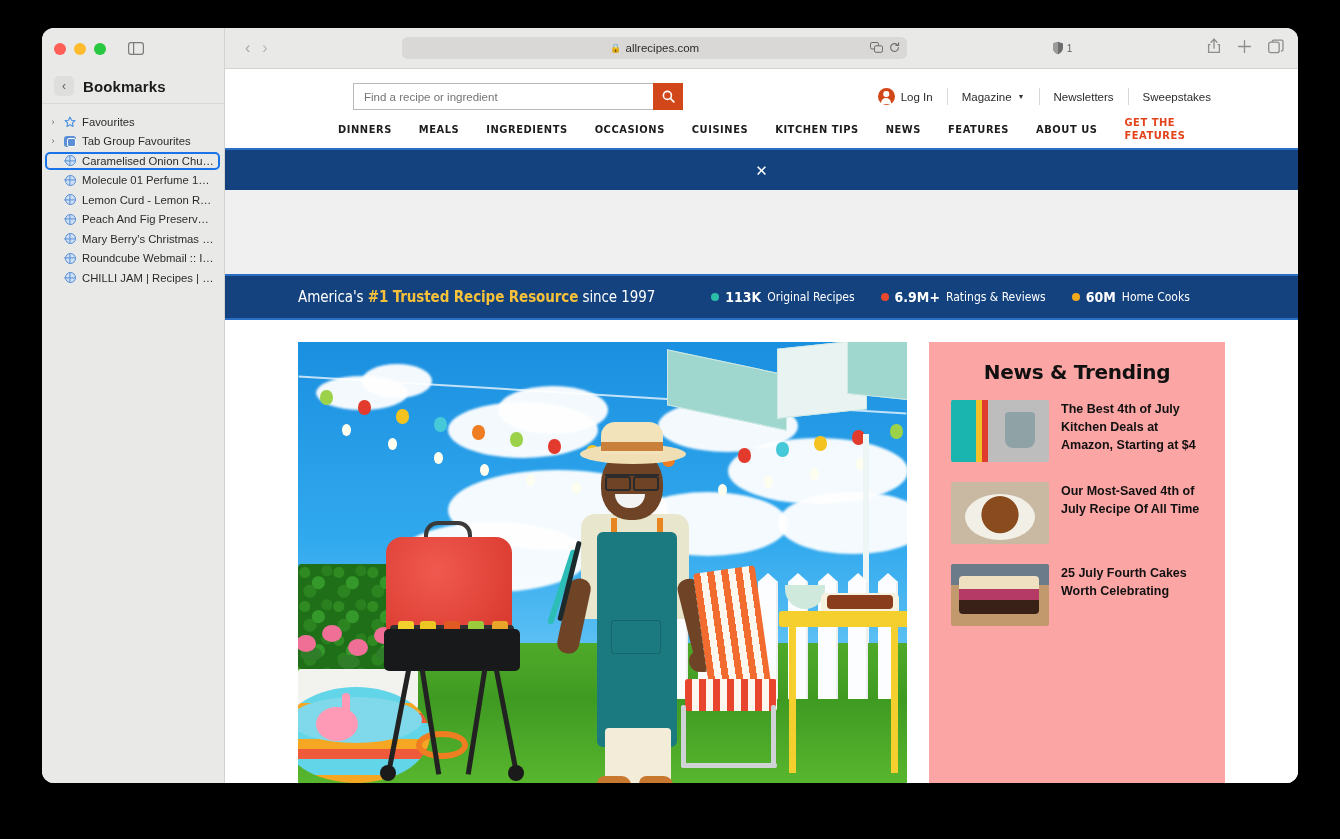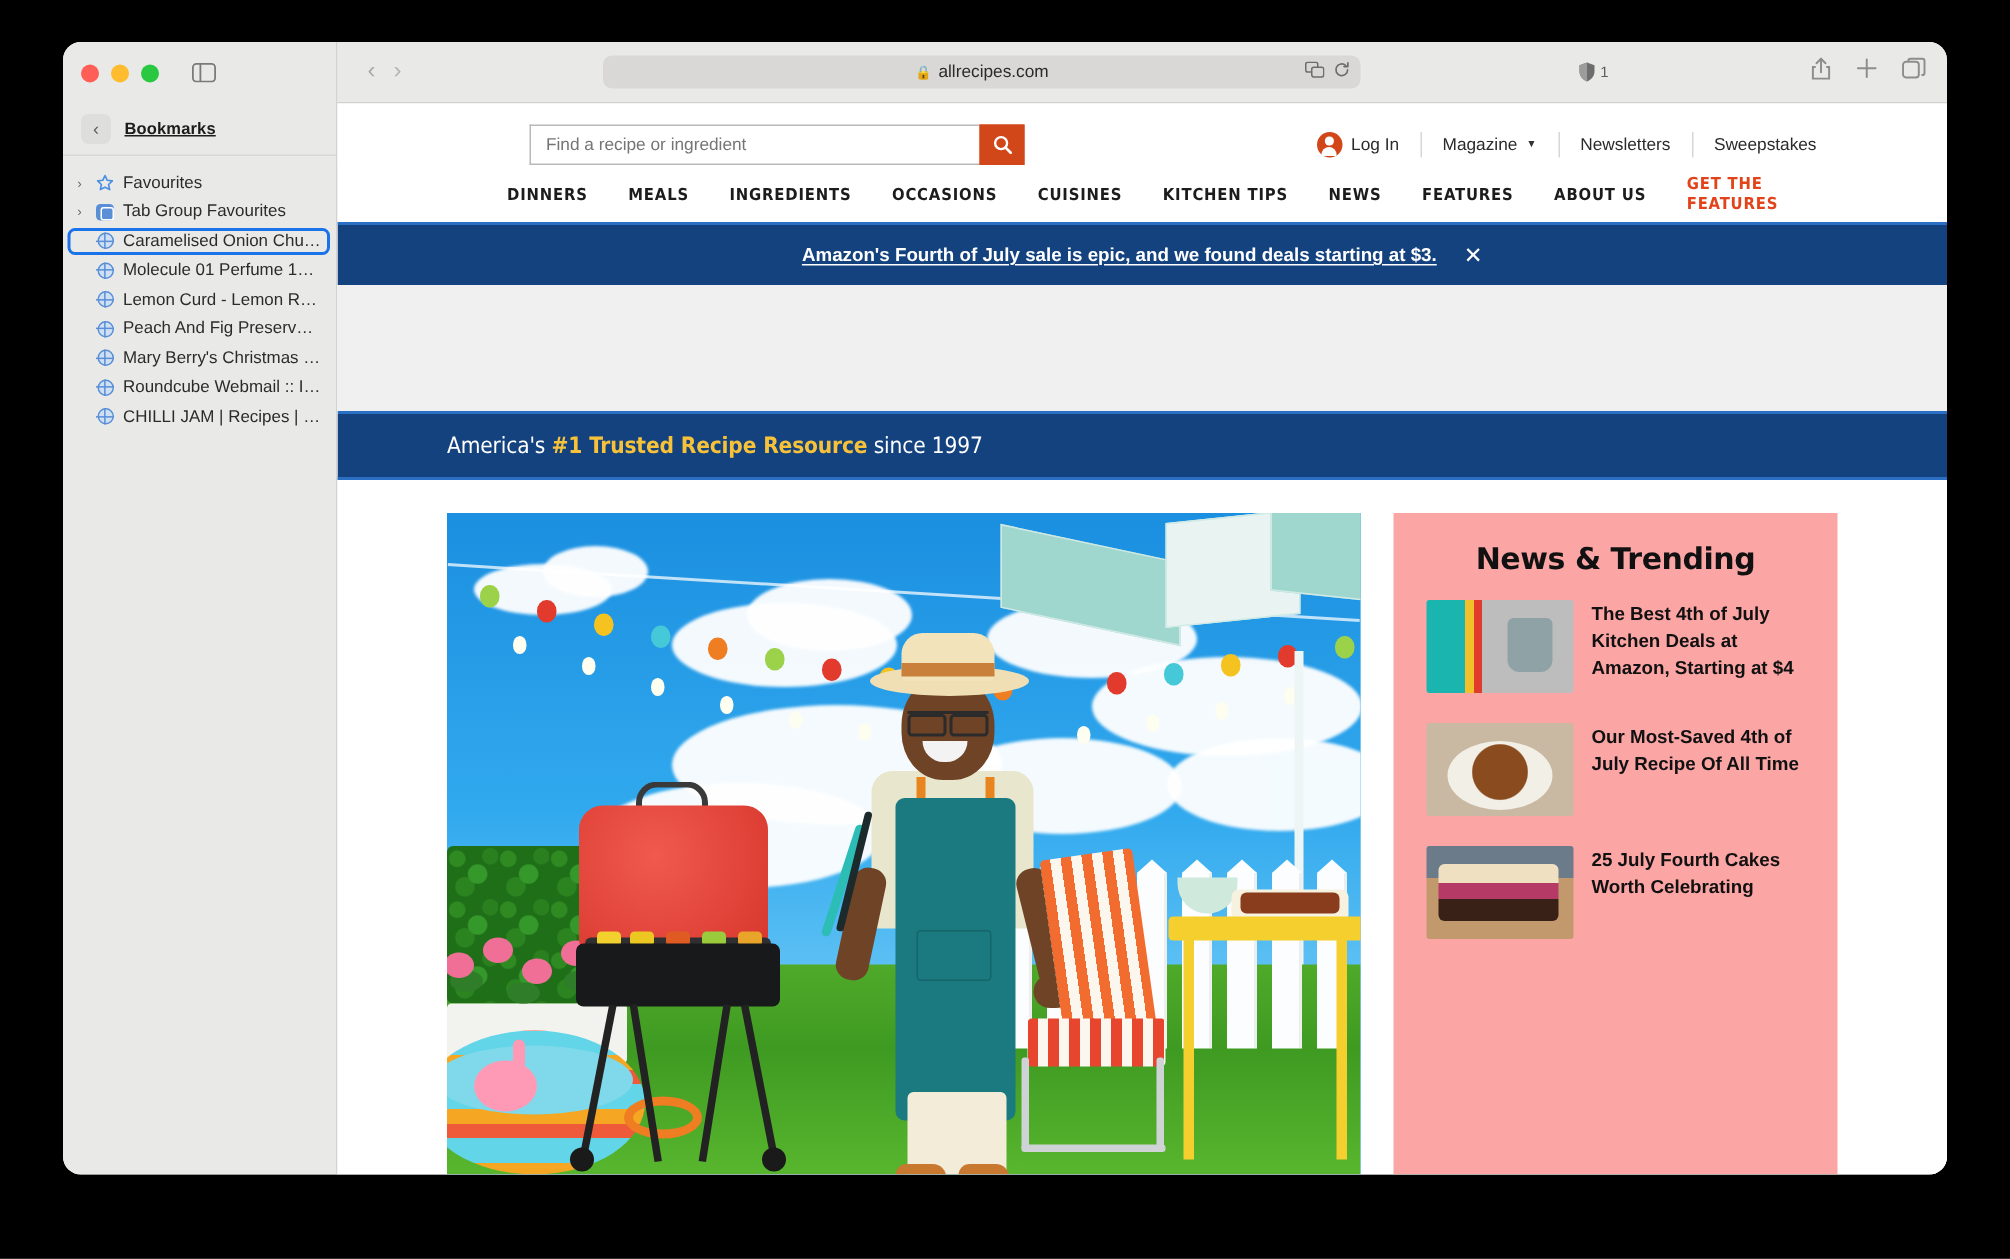--- a/index.html
+++ b/index.html
@@ -39,21 +39,21 @@
 
   .sb-header {
     height: 35px; display: flex; align-items: center; gap: 9px;
     padding: 0 12px; border-bottom: 1px solid #d9d8d6;
   }
   .sb-back {
     width: 20px; height: 20px; border-radius: 5px; background: #dededc;
     display: flex; align-items: center; justify-content: center;
     color: #5b5b5b; font-size: 12px; line-height: 1;
   }
-  .sb-title { font-size: 11px; font-weight: 700; color: #1c1c1c; letter-spacing: .1px; text-decoration: underline; }
+  .sb-title { font-size: 15px; font-weight: 700; color: #1c1c1c; letter-spacing: .1px; }
 
   .sb-list { padding-top: 8px; font-size: 11.5px; color: #2b2b2b; }
   .sb-row {
     display: flex; align-items: center; gap: 5px;
     height: 19.5px; padding: 0 9px 0 6px; position: relative;
     white-space: nowrap; overflow: hidden;
   }
   .sb-row .chev { width: 10px; flex: 0 0 10px; text-align: center; font-size: 9px; color: #6a6a6a; }
   .sb-row .ico { width: 14px; flex: 0 0 14px; display: flex; align-items: center; justify-content: center; }
   .sb-row .lbl { overflow: hidden; text-overflow: ellipsis; font-size: 11.3px; }
@@ -462,28 +462,44 @@
             <span class="nav-item">OCCASIONS</span>
             <span class="nav-item">CUISINES</span>
             <span class="nav-item">KITCHEN TIPS</span>
             <span class="nav-item">NEWS</span>
             <span class="nav-item">FEATURES</span>
             <span class="nav-item">ABOUT US</span>
             <span class="nav-cta">GET THE FEATURES</span>
           </nav>
 
           <div class="promo">
-            <a href="#">Amazon's Fourth of July sale is epic, and we found deals starting at $3.</a>
             <span class="close">✕</span>
           </div>
 
           <div class="ad-slot"></div>
 
           <div class="statbar">
             <div class="stat-tag"><span class="thin">America's </span><span class="hl">#1 Trusted Recipe Resource</span><span class="thin"> since 1997</span></div>
+            <div class="stats">
+              <div class="stat">
+                <span class="sdot" style="background:#2bbfa8"></span>
+                <b>113K</b>
+                <span class="lbl2">Original Recipes</span>
+              </div>
+              <div class="stat">
+                <span class="sdot" style="background:#e8482c"></span>
+                <b>6.9M+</b>
+                <span class="lbl2">Ratings &amp; Reviews</span>
+              </div>
+              <div class="stat">
+                <span class="sdot" style="background:#f2a91e"></span>
+                <b>60M</b>
+                <span class="lbl2">Home Cooks</span>
+              </div>
+            </div>
           </div>
 
           <div class="main">
 
             <div class="hero">
               <div class="sky"></div>
 
               <div class="cloud" style="left:18px;  top:34px;  width:92px;  height:34px;"></div>
               <div class="cloud" style="left:64px;  top:22px;  width:70px;  height:34px;"></div>
               <div class="cloud" style="left:150px; top:60px;  width:150px; height:56px;"></div>

